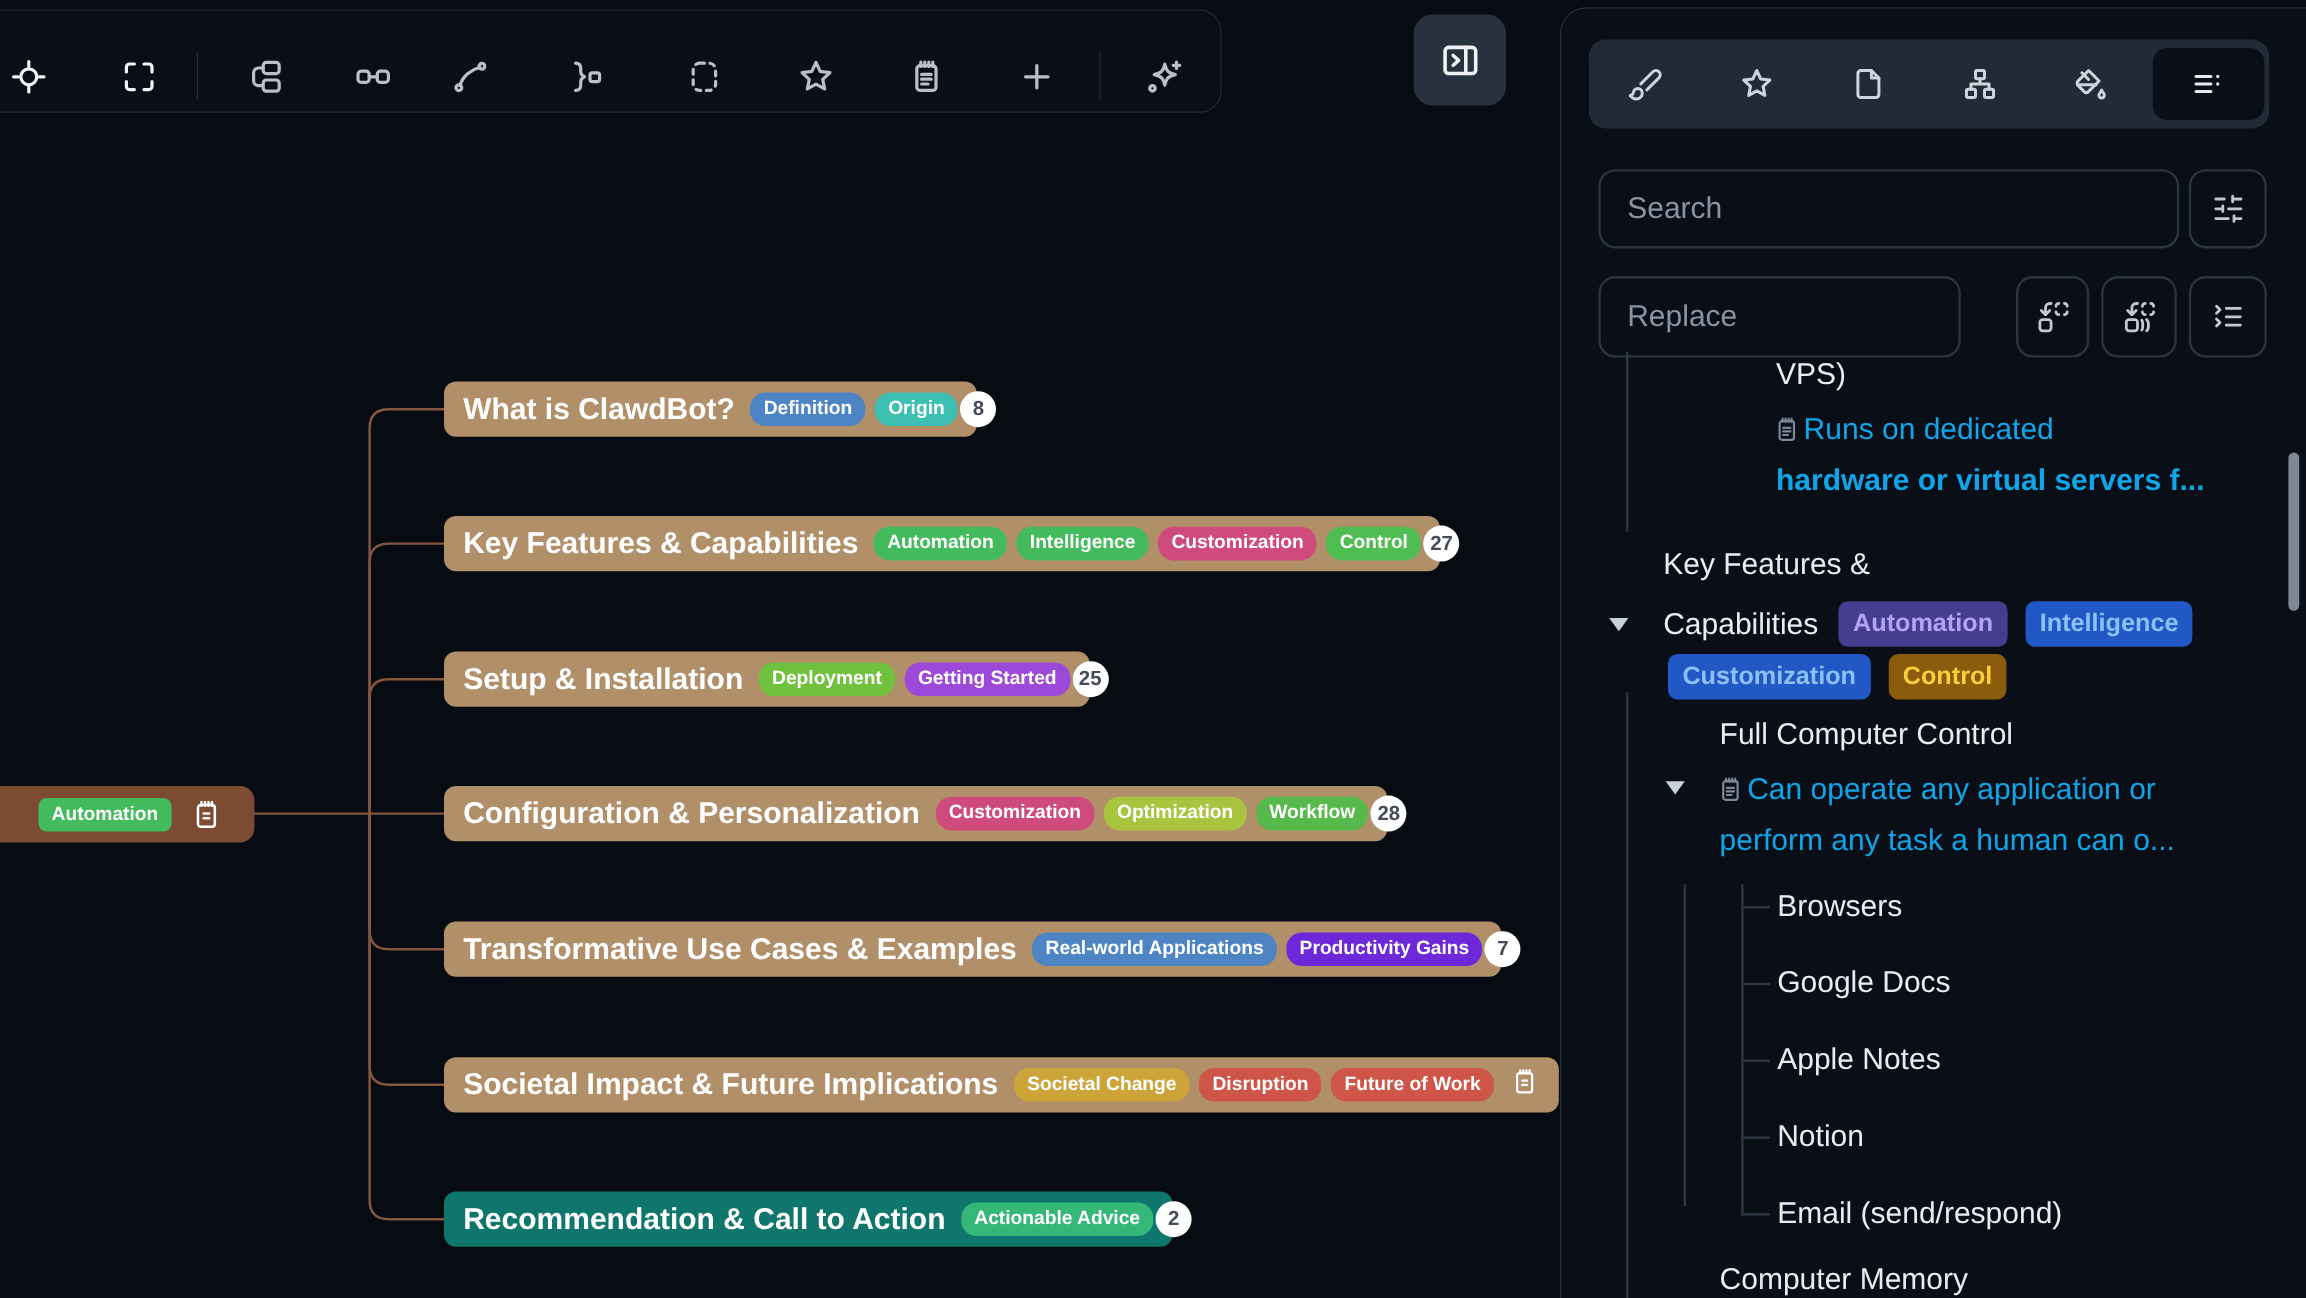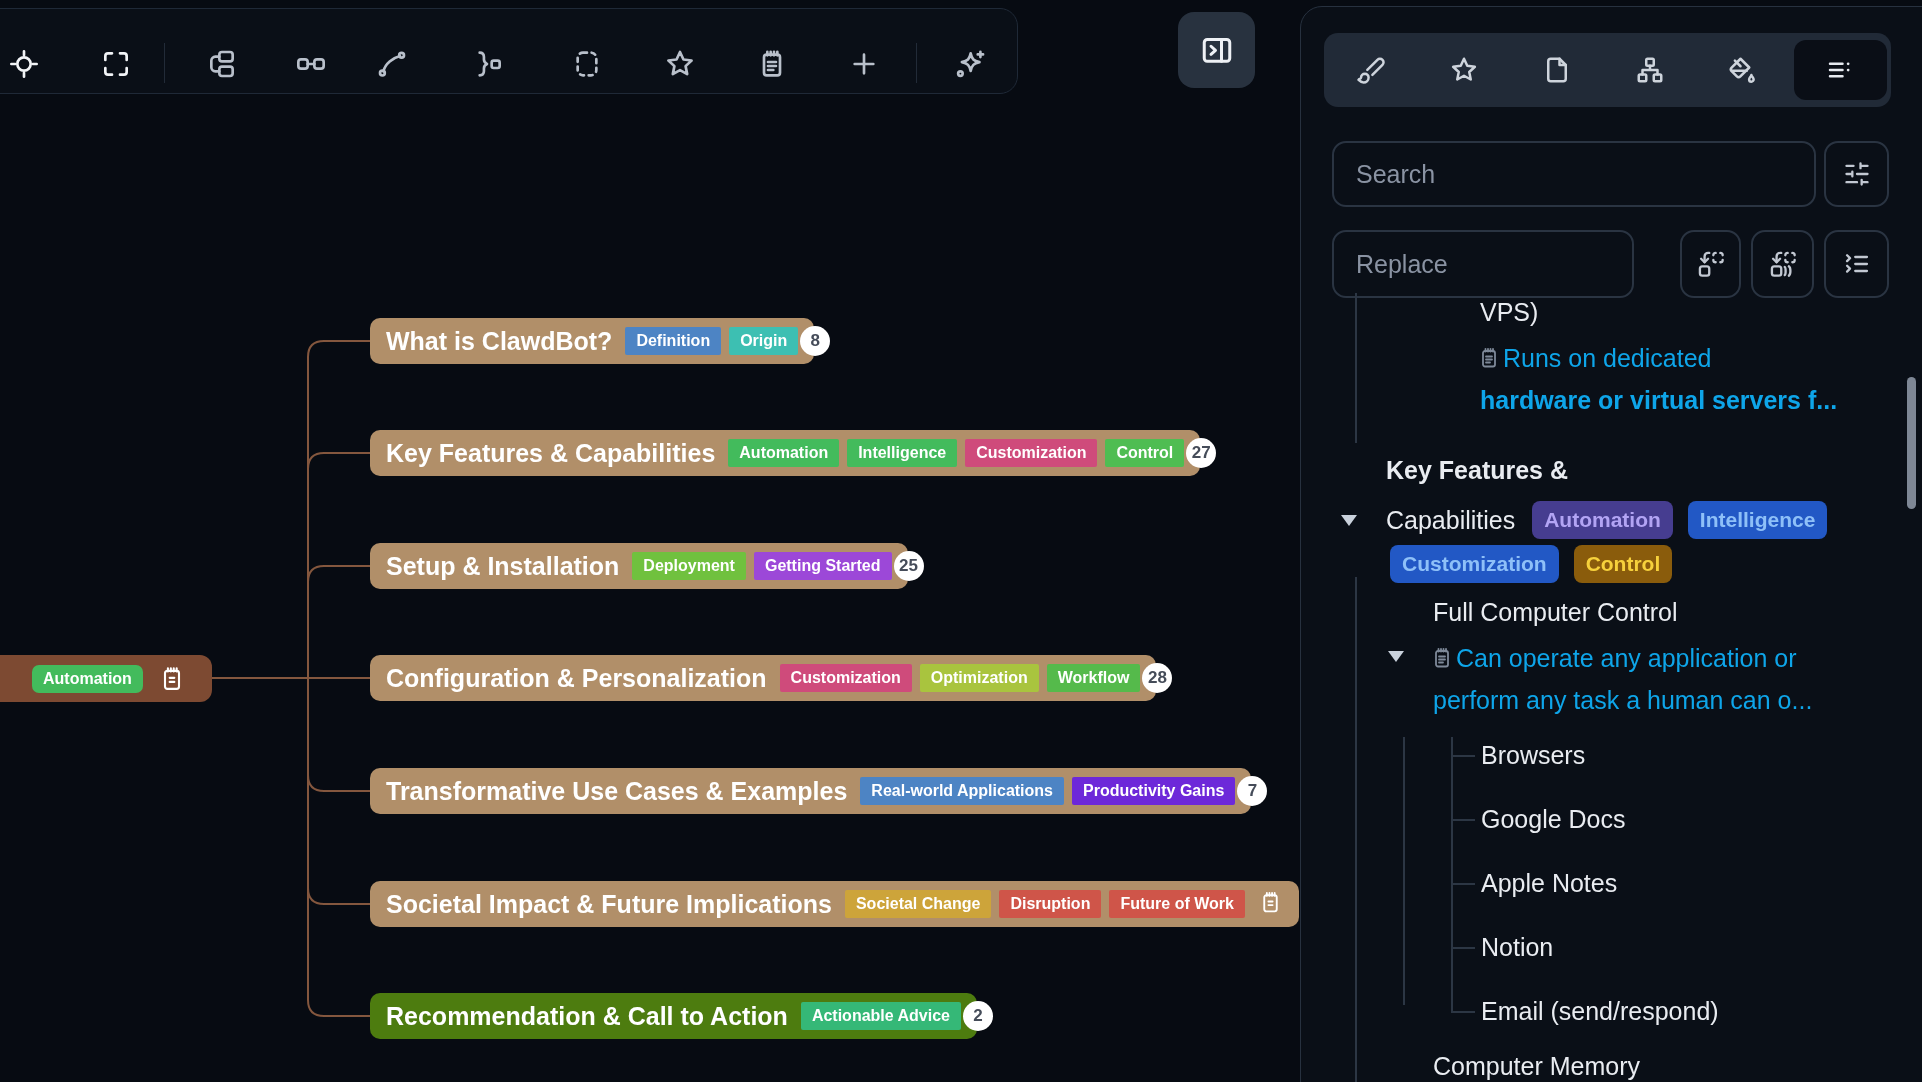--- a/index.html
+++ b/index.html
@@ -23,21 +23,21 @@
                       stroke-width:2; stroke-linecap:round; stroke-linejoin:round; }
 
   
   .edges { position:absolute; left:0; top:0; width:1300px; height:1082px; }
   .mm-node { position:absolute; left:370px; height:46px; display:inline-flex;
              align-items:center; gap:13px; padding:0 16px; border-radius:10px;
              color:#fff; }
   .mm-title { font-size:25px; font-weight:700; white-space:nowrap; }
   .mm-badges { display:flex; gap:8px; align-items:center; }
   .mm-badge { font-size:16px; font-weight:700; color:#fff; padding:5px 11px;
-              border-radius:2px; white-space:nowrap; }
+              border-radius:13px; white-space:nowrap; }
   .mm-count { position:absolute; right:-16px; top:8px; width:30px; height:30px;
               border-radius:50%; background:#fff; color:#454c59; font-size:17px;
               font-weight:700; display:flex; align-items:center; justify-content:center; }
   .mm-note svg, .root-note svg { width:25px; height:25px; stroke:#fff; fill:none;
               stroke-width:1.8; stroke-linecap:round; stroke-linejoin:round; }
   .n1 { top:318px; } .n2 { top:430px; } .n3 { top:543px; } .n4 { top:655px; }
   .n5 { top:768px; } .n6 { top:881px; } .n7 { top:993px; }
 
   .root-node { position:absolute; left:-60px; top:655px; width:272px; height:47px;
                border-radius:12px; }
@@ -244,21 +244,21 @@
       <span class="mm-badge" style="background-color: rgb(207, 85, 73);">Future of Work</span>
     </span>
     <span class="mm-note">
       <svg viewBox="0 0 24 24">
           <rect x="6" y="5" width="12" height="15.5" rx="2"></rect>
           <path d="M8.5 2.8v2.7M11 2.8v2.7M13.5 2.8v2.7M16 2.8v2.7M10 11h4M10 14.5h4"></path>
         </svg>
     </span>
   </div>
 
-  <div class="mm-node n7" style="background-color: #4d7c0f;">
+  <div class="mm-node n7" style="background-color: #0f766e;">
     <span class="mm-title">Recommendation &amp; Call to Action</span>
     <span class="mm-badges">
       <span class="mm-badge" style="background-color: rgb(53, 184, 119);">Actionable Advice</span>
     </span>
     <span class="mm-count">2</span>
   </div>
 
   <div class="sidebar">
 
     <div class="tabbar">
@@ -353,21 +353,21 @@
           <rect x="6" y="5" width="12" height="15.5" rx="2"></rect>
           <path d="M8.5 2.8v2.7M11 2.8v2.7M13.5 2.8v2.7M16 2.8v2.7M9 10.5h6M9 13.5h6M9 16.5h4"></path>
         </svg>
       <span>Runs on dedicated</span>
     </div>
     <div class="ol-row ol-note" style="left:179px; top:378px;font-weight:bold;">
       <span>hardware or virtual servers f...</span>
     </div>
 
     <div class="caret" style="left:40px; top:508px;"></div>
-    <div class="ol-row" style="left:85px; top:448px;font-weight:bold;">Key Features &amp;</div>
+    <div class="ol-row" style="left:85px; top:448px;">Key Features &amp;</div>
     <div class="ol-row" style="left:85px; top:494px;">
       <span>Capabilities</span>
       <span class="chip first" style="background-color: rgb(70, 61, 144); color: rgb(178, 164, 244);">Automation</span>
       <span class="chip" style="background-color: rgb(34, 88, 197); color: rgb(142, 192, 248);">Intelligence</span>
     </div>
     <div class="ol-row" style="left:81px; top:538px;">
       <span class="chip" style="background-color: rgb(34, 88, 197); color: rgb(142, 192, 248);">Customization</span>
       <span class="chip" style="background-color: rgb(138, 92, 12); color: rgb(246, 209, 60);">Control</span>
     </div>
 

